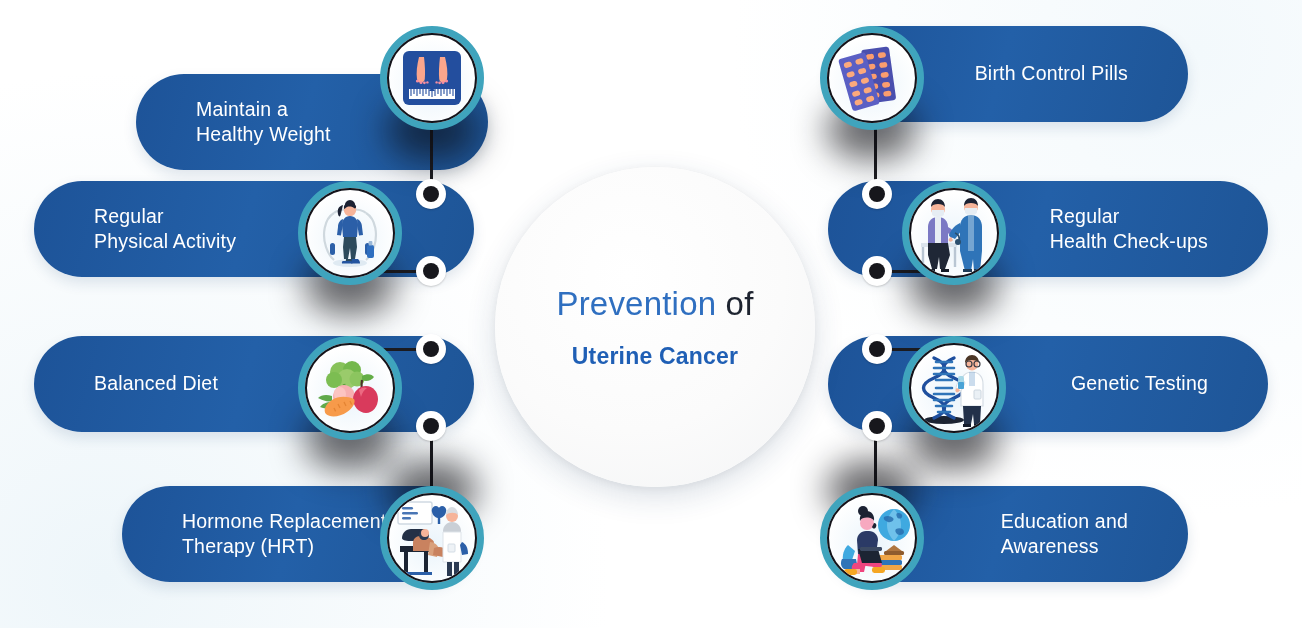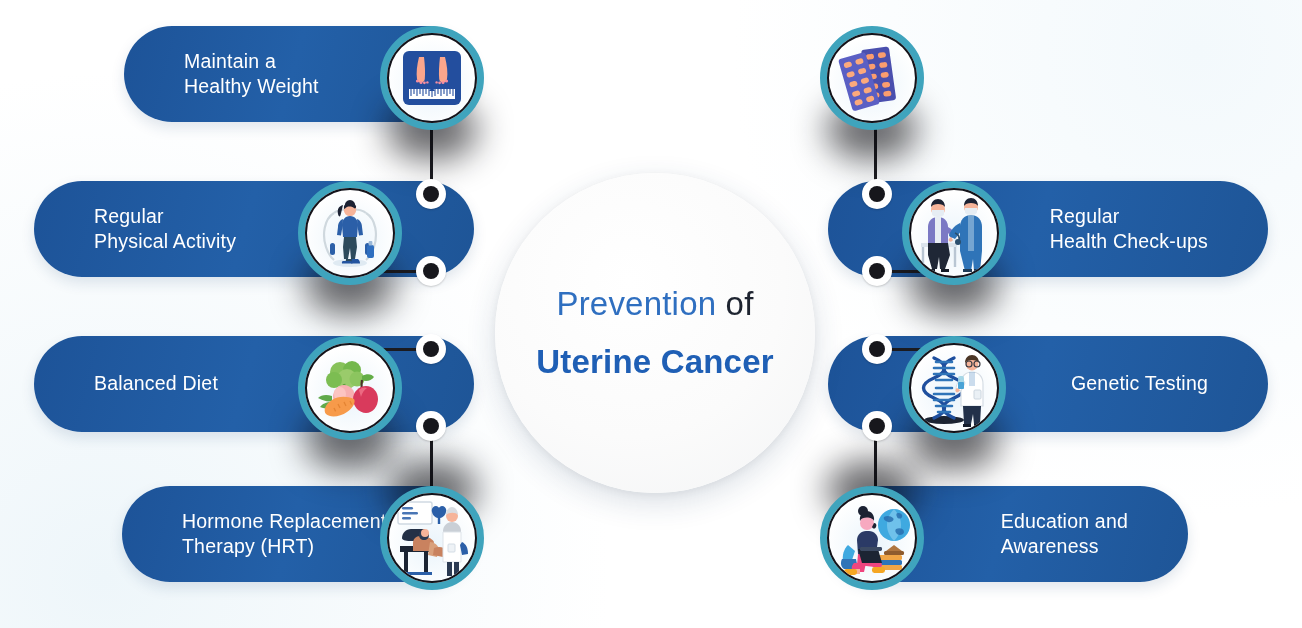--- a/index.html
+++ b/index.html
@@ -30,21 +30,21 @@
              font-weight:300;letter-spacing:.2px;white-space:pre-line;}
   .bar.left .bar-label{margin-left:60px;text-align:left;}
   .bar.right .bar-label{margin-right:60px;text-align:left;}
 
   
   .row1{top:26px;}
   .row2{top:181px;}
   .row3{top:336px;}
   .row4{top:486px;}
 
-  .bar.l1{left:124px;width:352px;}
+  .bar.l1{left:136px;width:352px;margin-top:48px;}
   .bar.l2{left:34px;width:440px;}
   .bar.l3{left:34px;width:440px;}
   .bar.l4{left:122px;width:352px;}
 
   .bar.r1{left:828px;width:360px;}
   .bar.r2{left:828px;width:440px;}
   .bar.r3{left:828px;width:440px;}
   .bar.r4{left:828px;width:360px;}
 
   
@@ -59,29 +59,29 @@
   .nd2{top:256px;}
   .nd3{top:334px;}
   .nd4{top:411px;}
 
   
   .line{position:absolute;background:#1b1b20;z-index:5;}
   .v-line{width:2.5px;}
   .h-line{height:2.5px;}
 
   
-  .center{position:absolute;left:495px;top:173px;width:320px;height:320px;
+  .center{position:absolute;left:495px;top:167px;width:320px;height:320px;
           border-radius:50%;
           background:radial-gradient(circle at 42% 34%, #ffffff 0%, #fbfbfb 55%, #f3f4f5 100%);
           box-shadow:0 10px 30px rgba(30,60,100,.16), 0 2px 8px rgba(0,0,0,.06);
           display:flex;flex-direction:column;align-items:center;justify-content:center;
           z-index:9;}
   .c-line1{font-size:33px;color:#2f6fc0;font-weight:400;letter-spacing:.2px;}
   .c-line1 .of{color:#1e2430;font-weight:400;}
-  .c-line2{font-size:33px;color:#1f5fb5;font-weight:700;letter-spacing:.2px;margin-top:20px;}
+  .c-line2{font-size:23px;color:#1f5fb5;font-weight:700;letter-spacing:.2px;margin-top:20px;}
 
   
   .bubble{position:absolute;width:104px;height:104px;border-radius:50%;
           background:#ffffff;z-index:12;
           border:7px solid #3fa4bd;
           box-sizing:border-box;
           display:flex;align-items:center;justify-content:center;}
   .bubble .inner{width:100%;height:100%;border-radius:50%;
           border:2px solid #13131a;box-sizing:border-box;overflow:hidden;
           background:radial-gradient(circle at 50% 58%, #eaf4fb 0%, #ffffff 72%);
@@ -139,20 +139,23 @@
 Physical Activity</div>
   </div>
   <div class="bar left row3 l3">
     <div class="bar-label">Balanced Diet</div>
   </div>
   <div class="bar left row4 l4">
     <div class="bar-label">Hormone Replacement
 Therapy (HRT)</div>
   </div>
 
+  <div class="bar right row1 r1">
+    <div class="bar-label">Birth Control Pills</div>
+  </div>
   <div class="bar right row2 r2">
     <div class="bar-label">Regular
 Health Check-ups</div>
   </div>
   <div class="bar right row4 r4">
     <div class="bar-label">Education and
 Awareness</div>
   </div>
   <div class="bar right row3 r3">
     <div class="bar-label">Genetic Testing</div>

